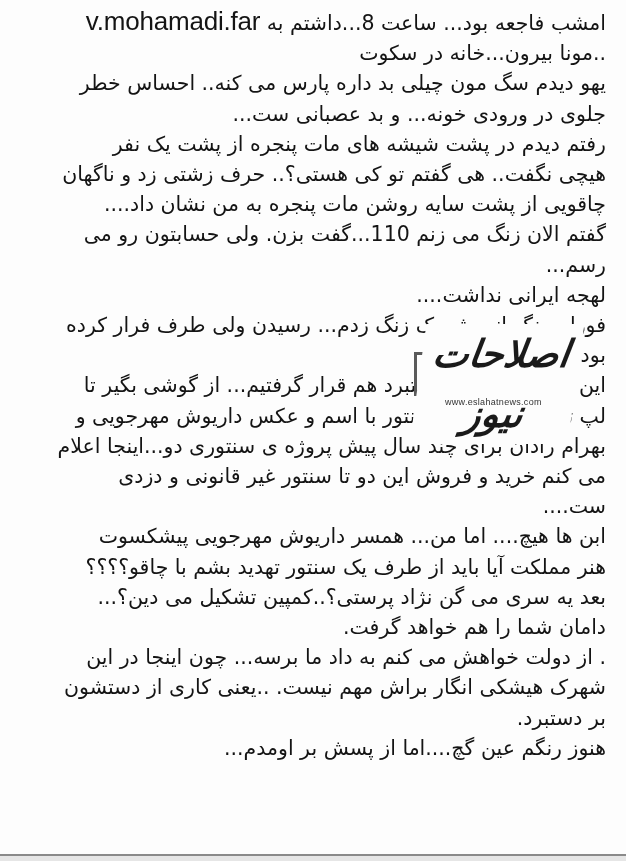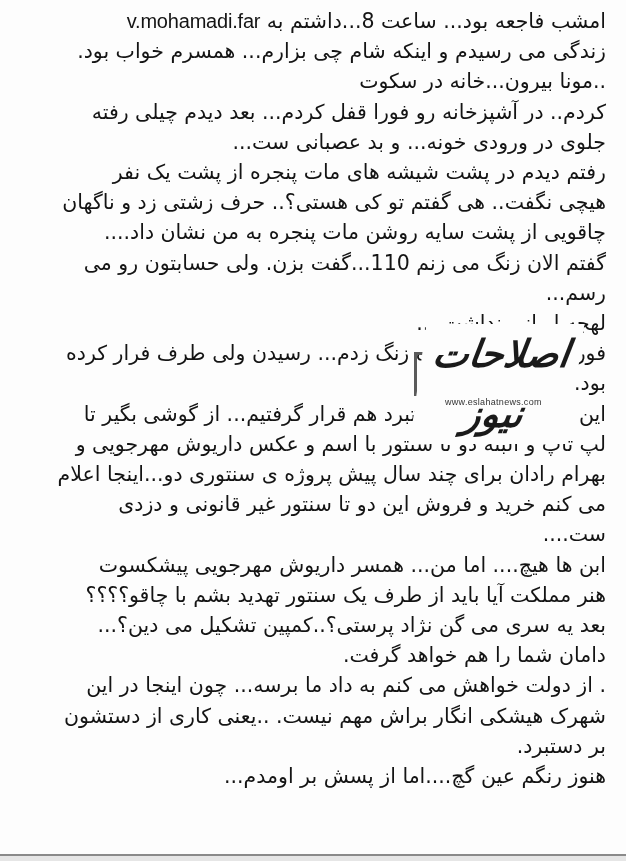--- a/index.html
+++ b/index.html
@@ -9,21 +9,21 @@
     font-family: "DejaVu Sans", sans-serif;
     color: #141414;
   }
   .text-block {
     position: absolute; left: 20px; right: 20px; top: 6px;
     direction: rtl; text-align: right;
     font-size: 20.5px; line-height: 30.2px;
     letter-spacing: -0.2px;
   }
   .line { display: block; white-space: nowrap; }
-  .ltr-name { direction: ltr; unicode-bidi: embed; font-family: "Liberation Sans", sans-serif; font-weight: 400; font-size: 20px; }
+  .ltr-name { direction: ltr; unicode-bidi: embed; font-family: "Liberation Sans", sans-serif; font-weight: 400; font-size: 26px; }
   .watermark {
     position: absolute; left: 404px; top: 322px; width: 150px; height: 82px;
   }
   .wm-box {
     position: absolute; left: 10px; top: 30px; width: 140px; height: 44px;
     border: 3px solid #5a5a5a; border-right: none; box-sizing: border-box;
   }
   .wm-logo {
     position: absolute; left: 14px; top: 2px; width: 150px;
     direction: rtl; text-align: center;
@@ -43,23 +43,22 @@
   }
   .bottom-strip {
     position: absolute; left: 0; right: 0; top: 856px; bottom: 0; background: #e6e6e6;
   }
 </style>
 </head>
 <body>
 
 <div class="text-block">
   <span class="line"><span>امشب فاجعه بود... ساعت 8...داشتم به</span> <span class="ltr-name">v.mohamadi.far</span></span>
-  <span class="line">زندگی می رسیدم و اینکه شام چی بزارم... همسرم خواب بود.</span>
   <span class="line">..مونا بیرون...خانه در سکوت</span>
-  <span class="line">کردم.. در آشپزخانه رو فورا قفل کردم... بعد دیدم چیلی رفته</span>
+  <span class="line">یهو دیدم سگ مون چیلی بد داره پارس می کنه.. احساس خطر</span>
   <span class="line">جلوی در ورودی خونه... و بد عصبانی ست...</span>
   <span class="line">رفتم دیدم  در پشت شیشه های مات پنجره از پشت یک نفر</span>
   <span class="line">هیچی نگفت.. هی گفتم تو کی هستی؟.. حرف زشتی زد و ناگهان</span>
   <span class="line">چاقویی از پشت سایه روشن مات پنجره به من نشان داد....</span>
   <span class="line">گفتم الان زنگ می زنم 110...گفت بزن. ولی حسابتون  رو می</span>
   <span class="line">رسم...</span>
   <span class="line">لهجه ایرانی نداشت....</span>
   <span class="line">فورا به نگهبانی شهرک زنگ زدم... رسیدن  ولی طرف فرار کرده</span>
   <span class="line">بود...</span>
   <span class="line">این چند وقت مورد دستبرد هم قرار گرفتیم... از گوشی بگیر تا</span>

